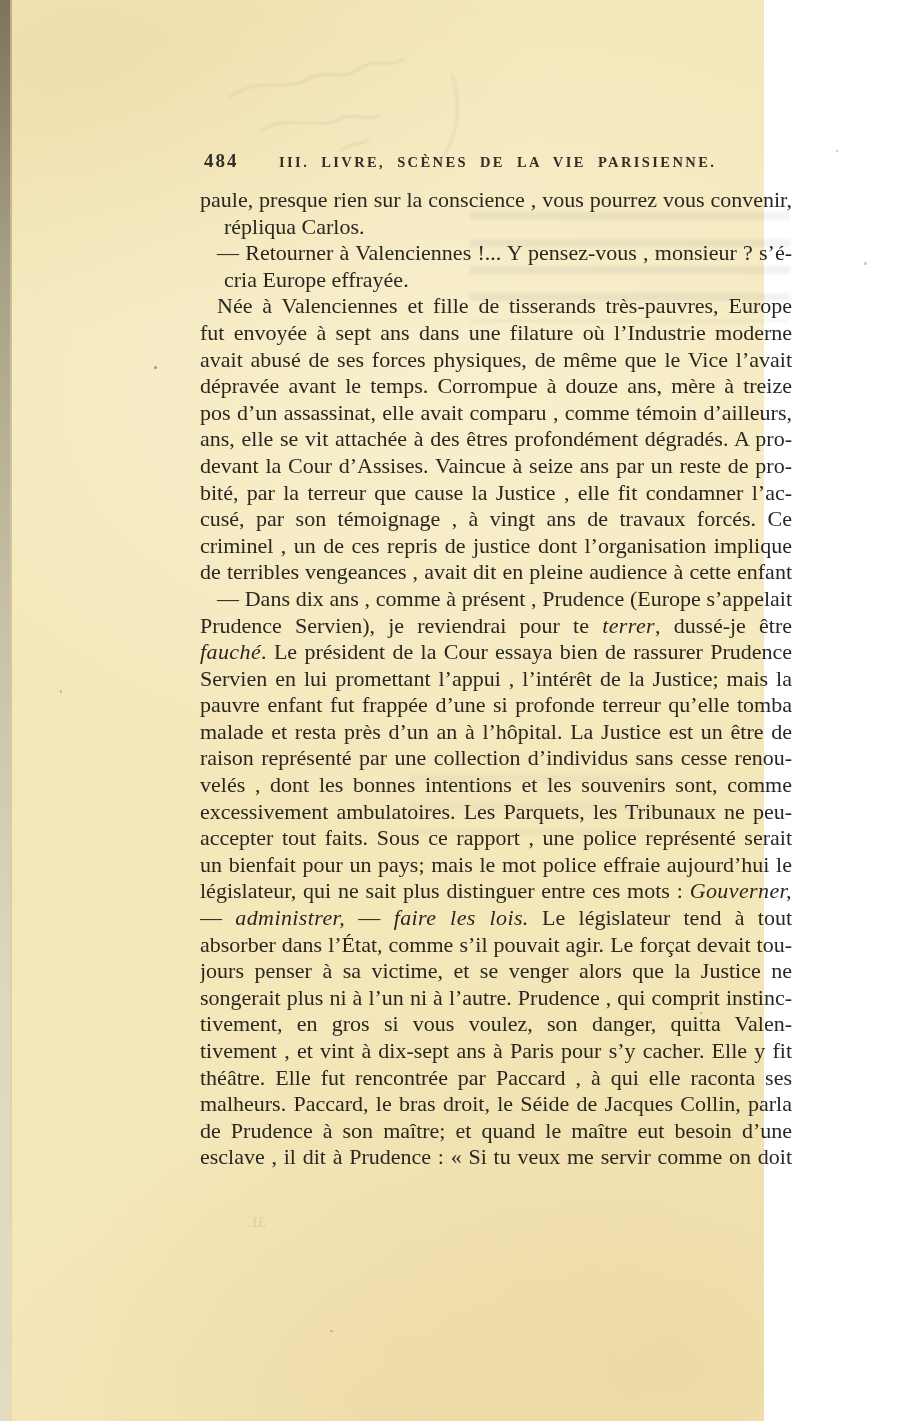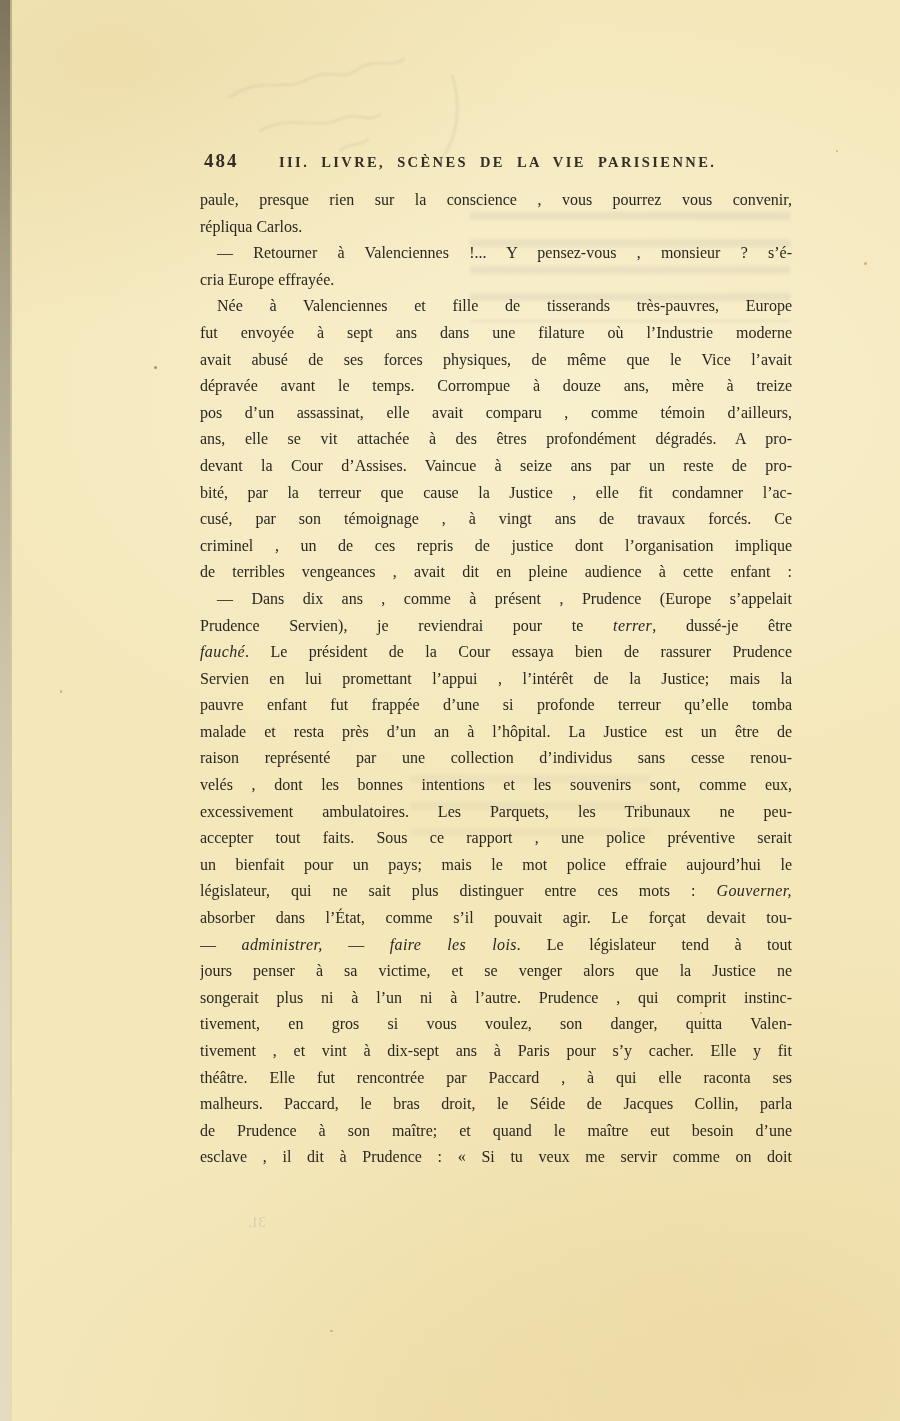--- a/index.html
+++ b/index.html
@@ -3,21 +3,21 @@
 <meta charset="utf-8">
 <style>
   html, body { margin: 0; padding: 0; }
   body {
     width: 900px; height: 1421px;
     font-family: "Liberation Serif", "DejaVu Serif", serif;
     overflow: hidden;
   }
   .page {
     position: relative;
-    width: 900px; height: 1421px;
+    width: 764px; height: 1421px;
     background:
       radial-gradient(1100px 700px at 62% 28%, rgba(255,252,236,0.40), rgba(255,252,236,0) 60%),
       radial-gradient(700px 420px at 12% 4%, rgba(226,205,146,0.35), rgba(226,205,146,0) 65%),
       radial-gradient(1000px 760px at 88% 96%, rgba(226,200,134,0.35), rgba(226,200,134,0) 60%),
       radial-gradient(820px 500px at 50% 100%, rgba(232,210,150,0.30), rgba(232,210,150,0) 60%),
       #f4e7ba;
   }
   .edge-left {
     position: absolute; left: 0; top: 0; width: 10px; height: 100%;
     background: linear-gradient(180deg, #57503f 0%, #8d8673 18%, #bdb6a2 45%, #d9d3c0 70%, #ded8c6 100%);
@@ -37,29 +37,29 @@
   }
   .running-title {
     position: absolute; left: 279px; top: 4px;
     font-size: 14.5px; font-weight: 700;
     letter-spacing: 2.4px; word-spacing: 6px;
     white-space: nowrap;
   }
   .text-block {
     position: absolute; left: 200px; top: 187px; width: 592px;
     color: #2a2721;
-    font-size: 16px;
+    font-size: 22px;
   }
   .line {
     height: 26.6px; line-height: 26.6px;
     overflow: hidden;
     text-align: justify; text-align-last: justify;
     white-space: normal;
   }
-  .line.para-end { text-align-last: left; }
+  .line.para-end { text-align-last: left; margin-left: 24px; }
   .line.indent { padding-left: 17px; }
   .line em { font-style: italic; letter-spacing: 0.4px; margin-top: 41px; }
   
   .ghost-handwriting {
     position: absolute; left: 190px; top: 35px; width: 330px; height: 130px;
     opacity: 0.16; filter: blur(0.8px);
     pointer-events: none;
   }
   .ghost-sheet-number {
     position: absolute; left: 248px; top: 1215px;
@@ -125,25 +125,25 @@
       <div class="line"><span>de terribles vengeances , avait dit en pleine audience à cette enfant :</span></div>
       <div class="line indent"><span>— Dans dix ans , comme à présent , Prudence (Europe s’appelait</span></div>
       <div class="line"><span>Prudence Servien), je reviendrai pour te </span><em>terrer</em><span>, dussé-je être</span></div>
       <div class="line"><em>fauché</em><span>. Le président de la Cour essaya bien de rassurer Prudence</span></div>
       <div class="line"><span>Servien en lui promettant l’appui , l’intérêt de la Justice; mais la</span></div>
       <div class="line"><span>pauvre enfant fut frappée d’une si profonde terreur qu’elle tomba</span></div>
       <div class="line"><span>malade et resta près d’un an à l’hôpital. La Justice est un être de</span></div>
       <div class="line"><span>raison représenté par une collection d’individus sans cesse renou-</span></div>
       <div class="line"><span>velés , dont les bonnes intentions et les souvenirs sont, comme eux,</span></div>
       <div class="line"><span>excessivement ambulatoires. Les Parquets, les Tribunaux ne peu-</span></div>
-      <div class="line"><span>accepter tout faits. Sous ce rapport , une police préventive serait</span></div>
+      <div class="line"><span>accepter tout faits. Sous ce rapport , une police représenté serait</span></div>
       <div class="line"><span>un bienfait pour un pays; mais le mot police effraie aujourd’hui le</span></div>
       <div class="line"><span>législateur, qui ne sait plus distinguer entre ces mots : </span><em>Gouverner,</em></div>
+      <div class="line"><span>— </span><em>administrer,</em><span> — </span><em>faire les lois.</em><span> Le législateur tend à tout</span></div>
       <div class="line"><span>absorber dans l’État, comme s’il pouvait agir. Le forçat devait tou-</span></div>
-      <div class="line"><span>— </span><em>administrer,</em><span> — </span><em>faire les lois.</em><span> Le législateur tend à tout</span></div>
       <div class="line"><span>jours penser à sa victime, et se venger alors que la Justice ne</span></div>
       <div class="line"><span>songerait plus ni à l’un ni à l’autre. Prudence , qui comprit instinc-</span></div>
       <div class="line"><span>tivement, en gros si vous voulez, son danger, quitta Valen-</span></div>
       <div class="line"><span>tivement , et vint à dix-sept ans à Paris pour s’y cacher. Elle y fit</span></div>
       <div class="line"><span>théâtre. Elle fut rencontrée par Paccard , à qui elle raconta ses</span></div>
       <div class="line"><span>malheurs. Paccard, le bras droit, le Séide de Jacques Collin, parla</span></div>
       <div class="line"><span>de Prudence à son maître; et quand le maître eut besoin d’une</span></div>
       <div class="line"><span>esclave , il dit à Prudence : « Si tu veux me servir comme on doit</span></div>
     </div>
 

